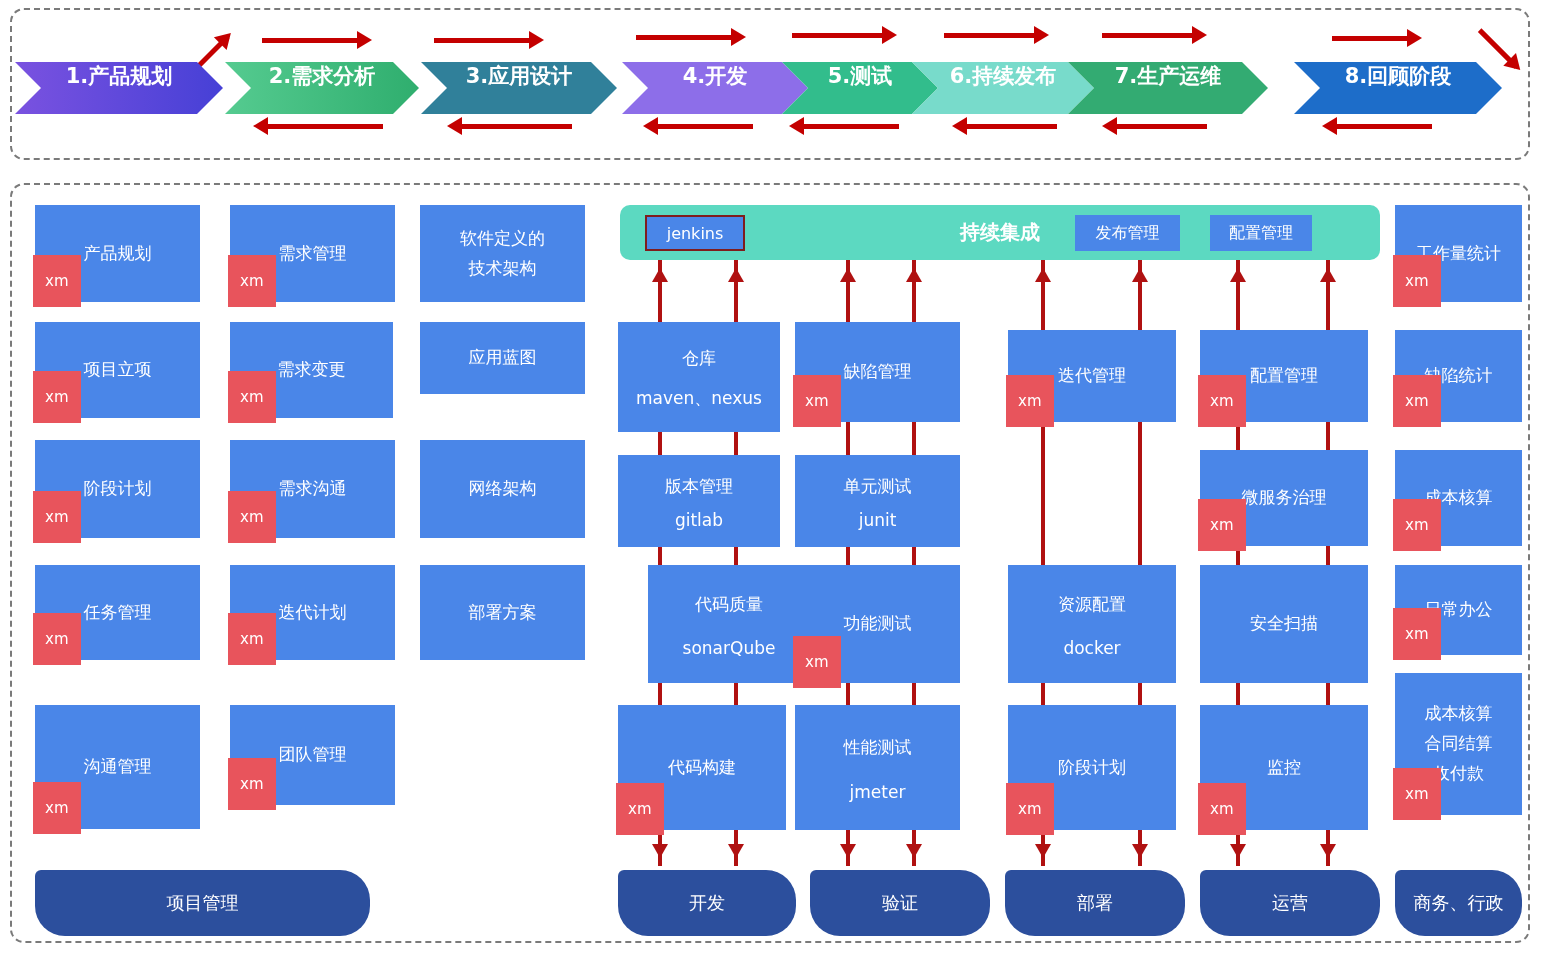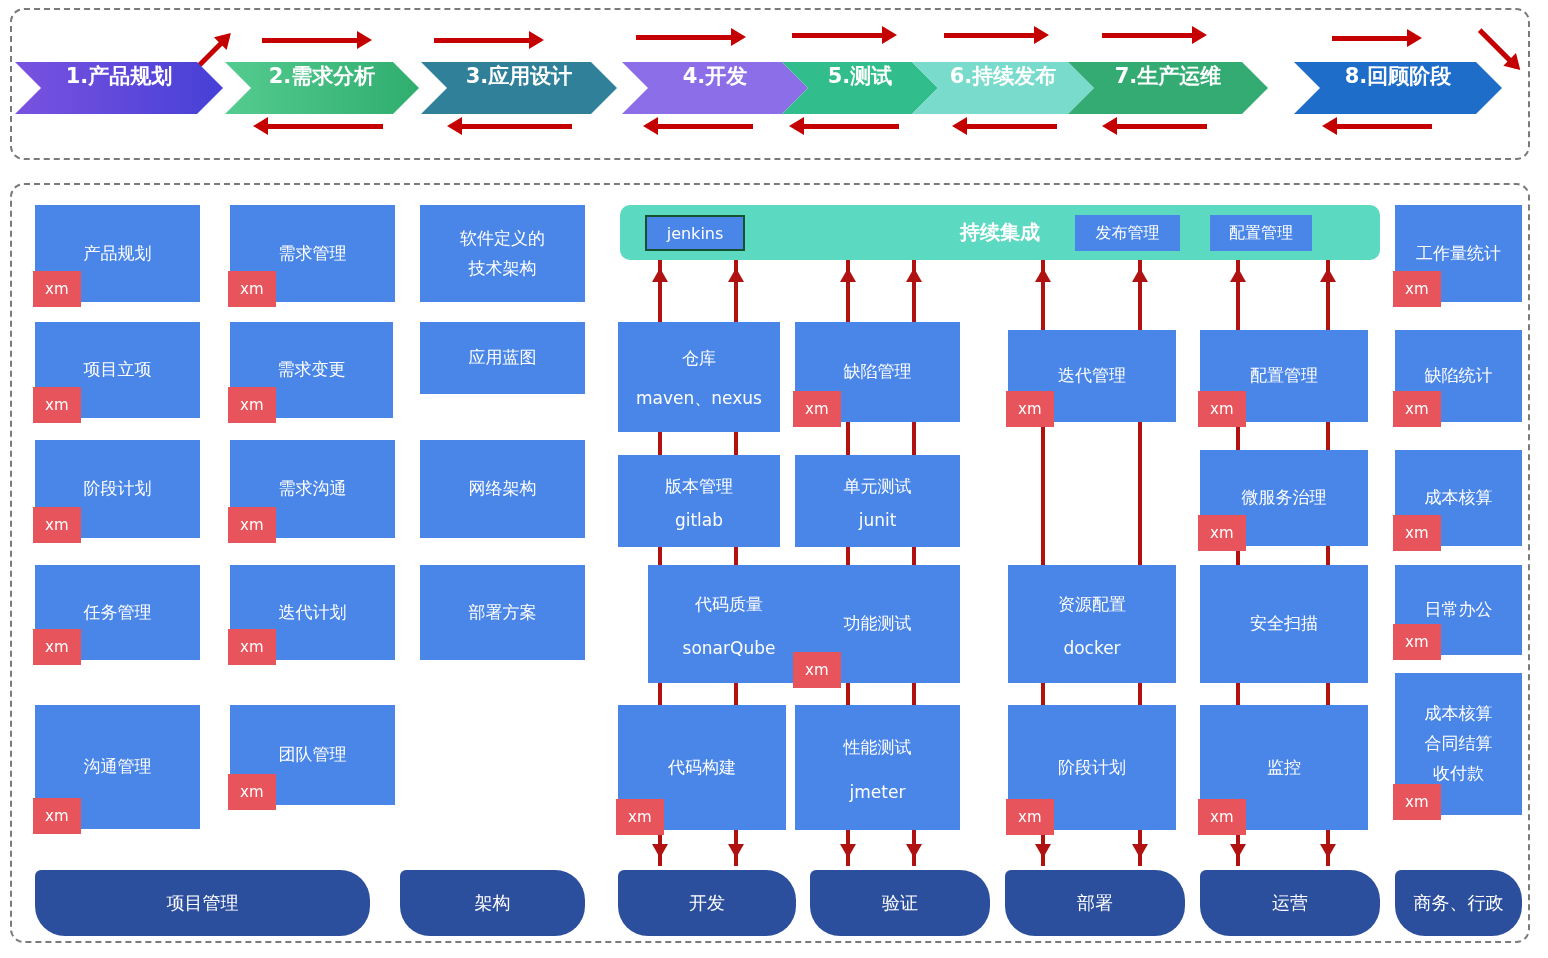--- a/index.html
+++ b/index.html
@@ -32,30 +32,30 @@
     border:9px solid transparent; border-right:15px solid #c40000; }
   .ar.diag-up { transform:rotate(-45deg); }
   .ar.diag-down { transform:rotate(45deg); }
 
   
   .box { position:absolute; background:#4a86e8; color:#fff; display:flex; flex-direction:column;
     align-items:center; justify-content:center; text-align:center; font-size:17px; z-index:2; }
   .box .bl { white-space:pre-line; line-height:1.75; }
   .box.two { justify-content:space-evenly; padding:8px 0; }
   .badge { position:absolute; left:-2px; bottom:-5px; background:#e8545c; color:#fff;
-    font-size:15px; padding:9px 12px; z-index:3; }
+    font-size:15px; padding:17px 12px; z-index:3; }
 
   
   .ci-bar { position:absolute; left:620px; top:205px; width:760px; height:55px;
     background:#5cd9c1; border-radius:10px; z-index:2; }
   .ci-title { position:absolute; left:0; right:0; top:0; bottom:0; display:flex;
     align-items:center; justify-content:center; color:#fff; font-weight:bold; font-size:20px; }
   .ci-box { position:absolute; top:10px; height:36px; background:#4a86e8; color:#fff;
     display:flex; align-items:center; justify-content:center; font-size:16px; }
-  .ci-jenkins { left:25px; width:100px; border:2px solid #14532d; }
+  .ci-jenkins { left:25px; width:100px; border:2px solid #7f1d1d; }
   .ci-release { left:455px; width:105px; }
   .ci-config { left:590px; width:102px; }
 
   
   .vline { position:absolute; width:4px; top:260px; height:606px; background:#b01111; z-index:1; }
   .vline::before { content:""; position:absolute; top:0; left:-6px;
     border:8px solid transparent; border-bottom:14px solid #b01111; }
   .vline::after { content:""; position:absolute; bottom:0; left:-6px;
     border:8px solid transparent; border-top:14px solid #b01111; }
 
@@ -270,23 +270,20 @@
   <div class="box" style="left:1395px;top:673px;width:127px;height:142px">
       <span class="bl">成本核算
 合同结算
 收付款</span>
       <span class="badge">xm</span>
     </div>
 
   <div class="foot" style="left:35px;width:335px">
       <span>项目管理</span>
     </div>
-  <div class="foot" style="left:400px;width:185px">
-      <span>架构</span>
-    </div>
   <div class="foot" style="left:618px;width:178px">
       <span>开发</span>
     </div>
   <div class="foot" style="left:810px;width:180px">
       <span>验证</span>
     </div>
   <div class="foot" style="left:1005px;width:180px">
       <span>部署</span>
     </div>
   <div class="foot" style="left:1200px;width:180px">

